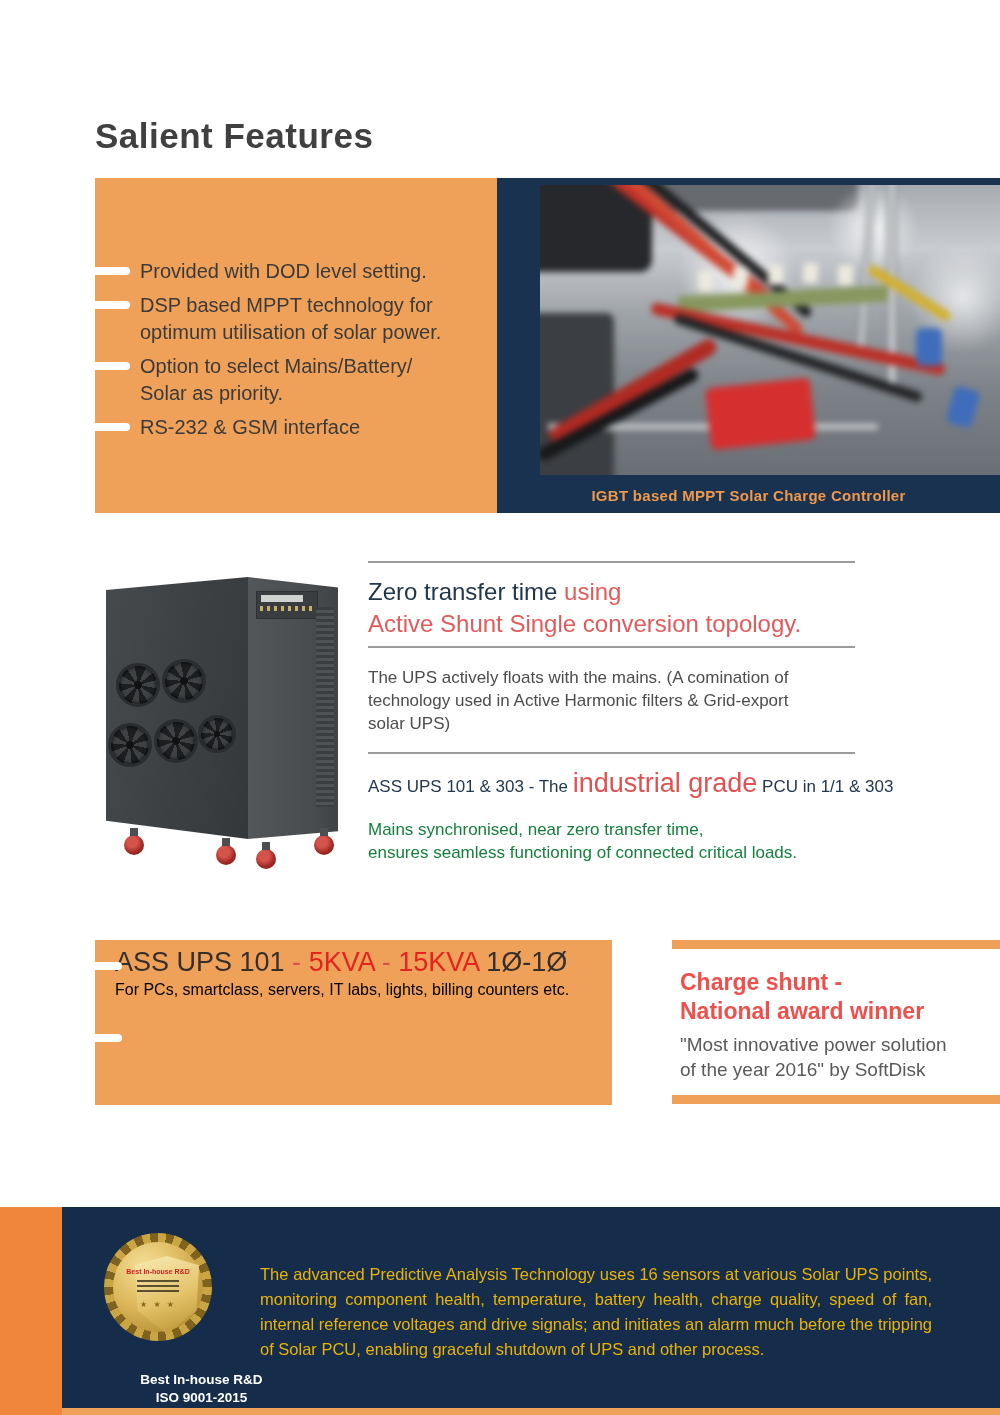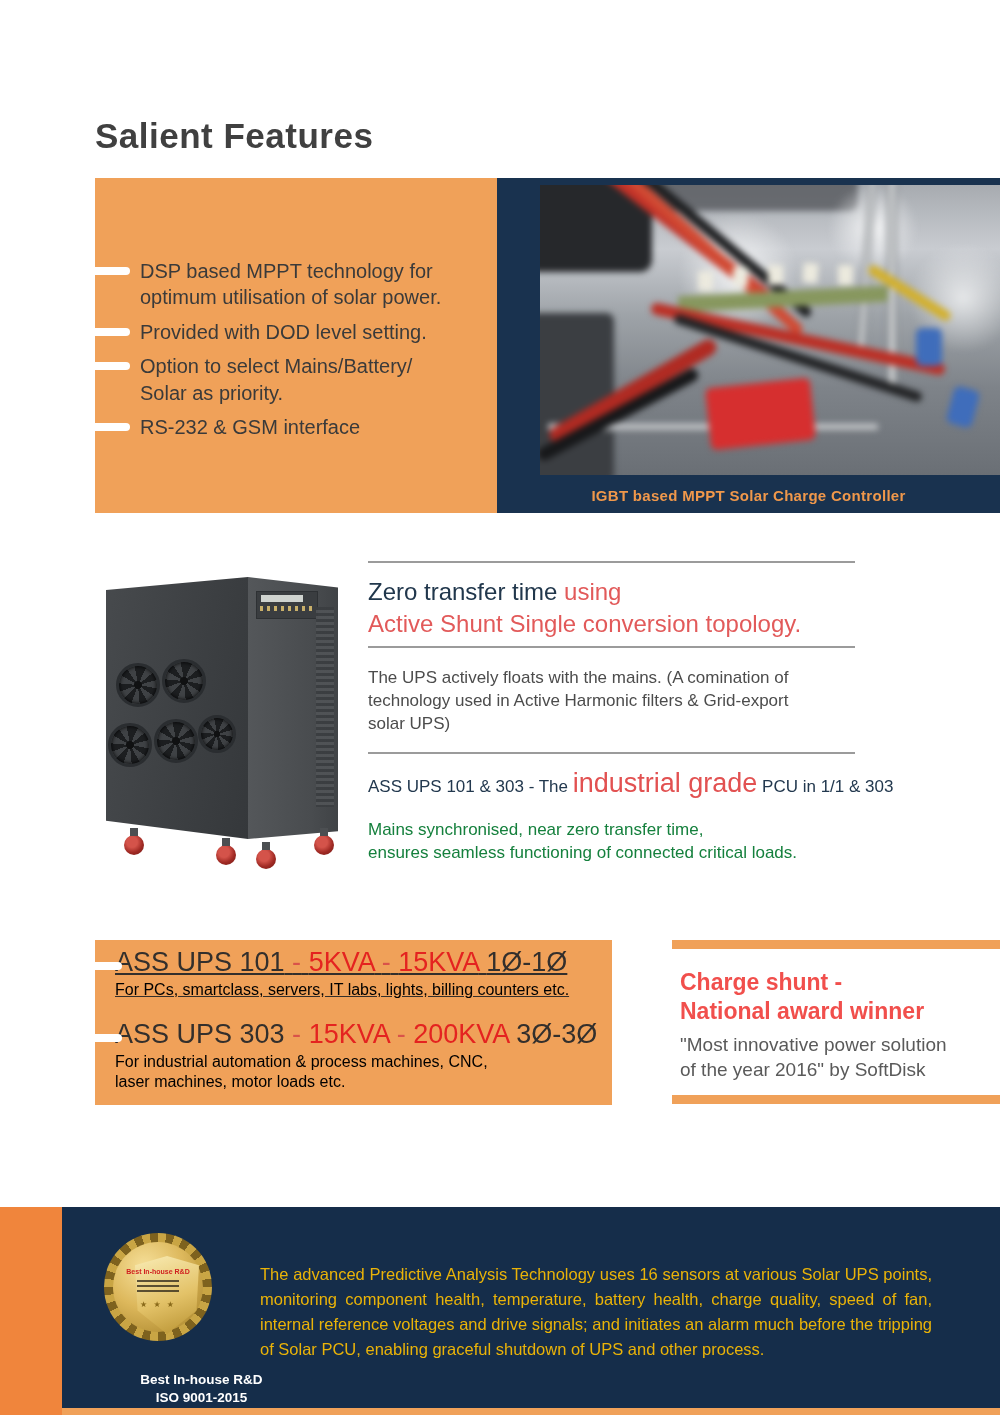--- a/index.html
+++ b/index.html
@@ -153,21 +153,21 @@
   }
   .w1{left:26px;top:272px;}
   .w2{left:118px;top:282px;}
   .w3{left:158px;top:286px;}
   .w4{left:216px;top:272px;}
 
   
   .banner{
     background:#f0a159;color:#332f2c;
   }
-  .banner1{left:95px;top:940px;width:517px;height:78px;text-decoration:underline;}
+  .banner1{left:95px;top:940px;width:517px;height:78px;}
   .banner2{left:95px;top:1012px;width:517px;height:93px;}
   .banner-inner{padding:8px 0 0 20px;}
   .banner-title{font-size:27px;line-height:1.1;}
   .banner-title .red{color:#e42320;}
   .banner-title .sep{color:#d9534a;}
   .banner-desc{font-size:16px;line-height:1.25;color:#000000;margin-top:2px;}
   .banner-dash{
     position:absolute;width:36px;height:8px;background:#ffffff;border-radius:4px;left:-9px;
   }
   .bd1{top:22px;}
@@ -230,26 +230,26 @@
 </style>
 </head>
 <body>
 
 <div class="abs page-title">Salient Features</div>
 
 <div class="abs features-box">
   <ul class="features-list">
     <li>
       <span class="dash-marker"></span>
-      <span class="ml">DSP based MPPT technology for
-optimum utilisation of solar power.</span>
+      <span class="ml">Provided with DOD level setting.</span>
     </li>
     <li>
       <span class="dash-marker"></span>
-      <span class="ml">Provided with DOD level setting.</span>
+      <span class="ml">DSP based MPPT technology for
+optimum utilisation of solar power.</span>
     </li>
     <li>
       <span class="dash-marker"></span>
       <span class="ml">Option to select Mains/Battery/
 Solar as priority.</span>
     </li>
     <li>
       <span class="dash-marker"></span>
       <span class="ml">RS-232 &amp; GSM interface</span>
     </li>
@@ -340,32 +340,20 @@
       <span class="sep red">-</span>
       <span class="red">15KVA</span>
       <span>1Ø-1Ø</span>
     </div>
     <div class="banner-desc ml">For PCs, smartclass, servers, IT labs, lights, billing counters etc.</div>
   </div>
 </div>
 
 <div class="abs banner banner2">
   <span class="banner-dash bd2"></span>
-  <div class="banner-inner">
-    <div class="banner-title">
-      <span>ASS UPS 303</span>
-      <span class="sep">-</span>
-      <span class="red">15KVA</span>
-      <span class="sep red">-</span>
-      <span class="red">200KVA</span>
-      <span>3Ø-3Ø</span>
-    </div>
-    <div class="banner-desc ml">For industrial automation &amp; process machines, CNC,
-laser machines, motor loads etc.</div>
-  </div>
 </div>
 
 <div class="abs award-bar ab1"></div>
 <div class="abs award-title ml">Charge shunt -
 National award winner</div>
 <div class="abs award-quote ml">"Most innovative power solution
 of the year 2016" by SoftDisk</div>
 <div class="abs award-bar ab2"></div>
 
 <div class="abs footer-strip-left"></div>

